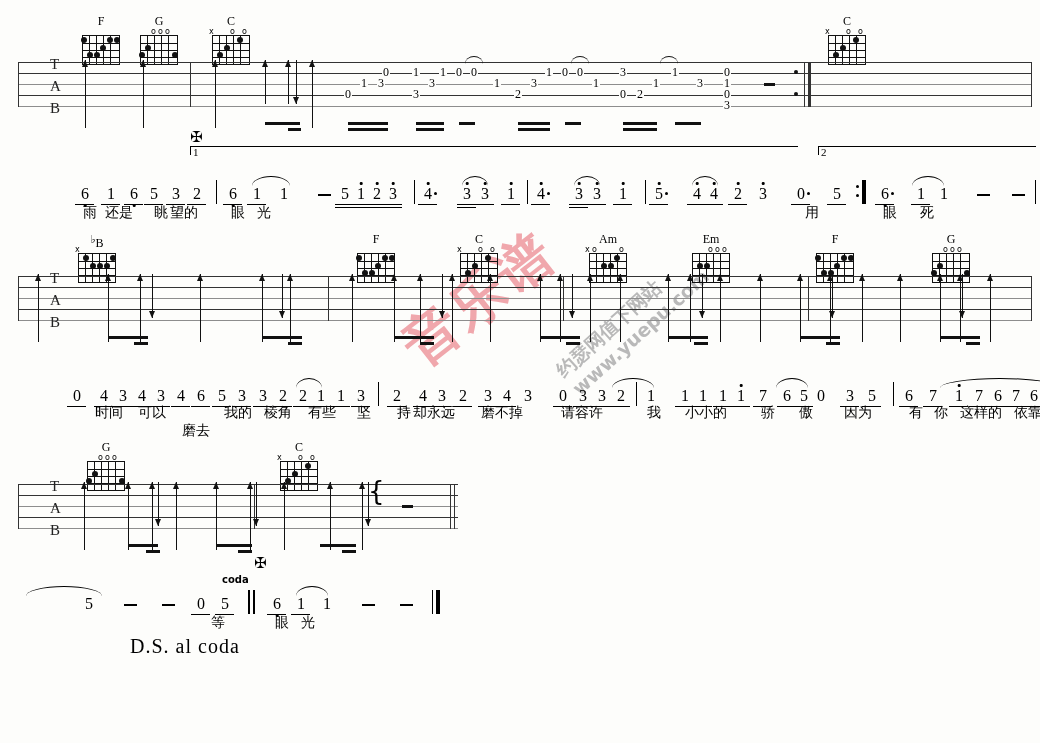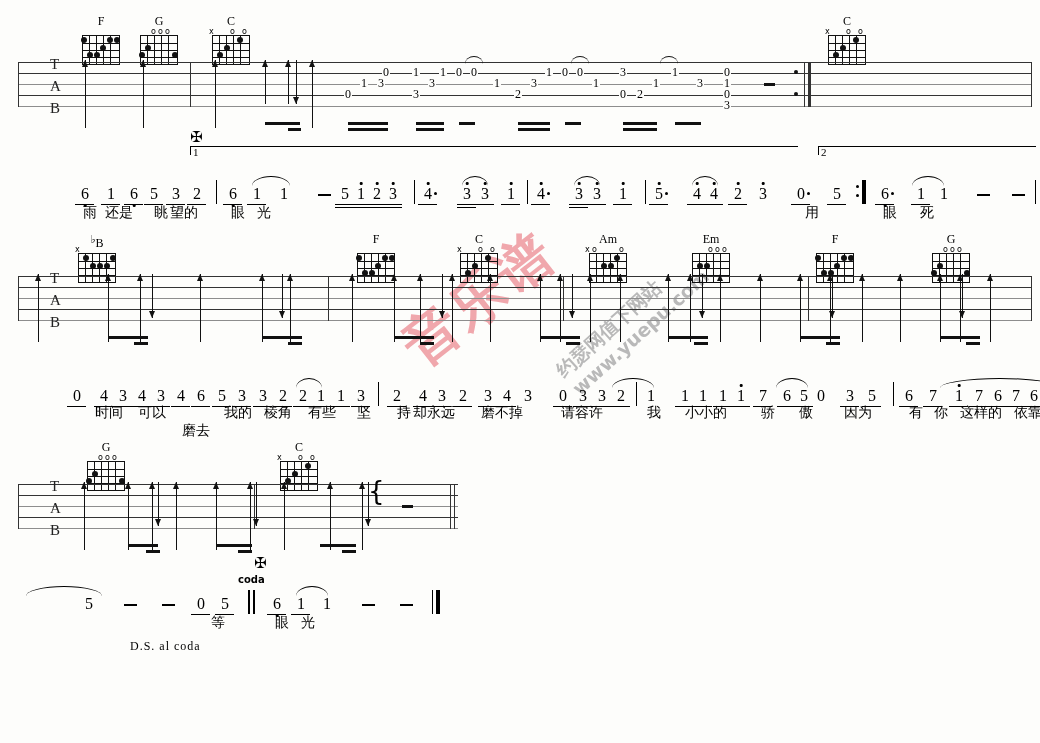--- a/index.html
+++ b/index.html
@@ -78,21 +78,21 @@
   .slur{position:absolute;border-top:1.4px solid #000;
         border-radius:50%/100% 100% 0 0;height:9px;}
   .volta{position:absolute;}
   .volta .vl{position:absolute;left:0;top:0;height:9px;width:1px;background:#000;}
   .volta .vt{position:absolute;left:0;top:0;height:1px;background:#000;}
   .volta .vnum{position:absolute;left:3px;top:1px;font-size:11px;line-height:11px;}
   .segno{position:absolute;font-size:15px;line-height:15px;
          font-family:"DejaVu Sans",sans-serif;}
   .codatext{position:absolute;font-size:10px;line-height:10px;font-weight:bold;
             font-family:"DejaVu Sans",sans-serif;}
-  .dsal{position:absolute;font-size:12px;line-height:16px;letter-spacing:1px;
+  .dsal{position:absolute;font-size:20px;line-height:16px;letter-spacing:1px;
         font-family:"Liberation Serif",serif;}
   .repsign{position:absolute;}
   .repsign .rb{position:absolute;background:#000;}
 </style>
 </head>
 <body>
 
 <div class="sheet">
 
   <div class="wm wm-red">音乐谱</div>
@@ -848,16 +848,16 @@
       <div style="position: absolute; left: 248px; top: 2px;">
         <div style="position:absolute;left:0;top:0;width:2px;height:24px;background:#000"></div>
         <div style="position:absolute;left:5px;top:0;width:2px;height:24px;background:#000"></div>
       </div>
       <div style="position: absolute; left: 432px; top: 2px;">
         <div style="position:absolute;left:0;top:0;width:1px;height:24px;background:#000"></div>
         <div style="position:absolute;left:4px;top:0;width:4px;height:24px;background:#000"></div>
       </div>
     </div>
 
-  <div class="codatext" style="left:238px;top:575px;">coda</div>
+  <div class="codatext" style="left:222px;top:575px;">coda</div>
   <div class="dsal" style="left:130px;top:638px;">D.S. al coda</div>
 
 </div>
 
 </body></html>

